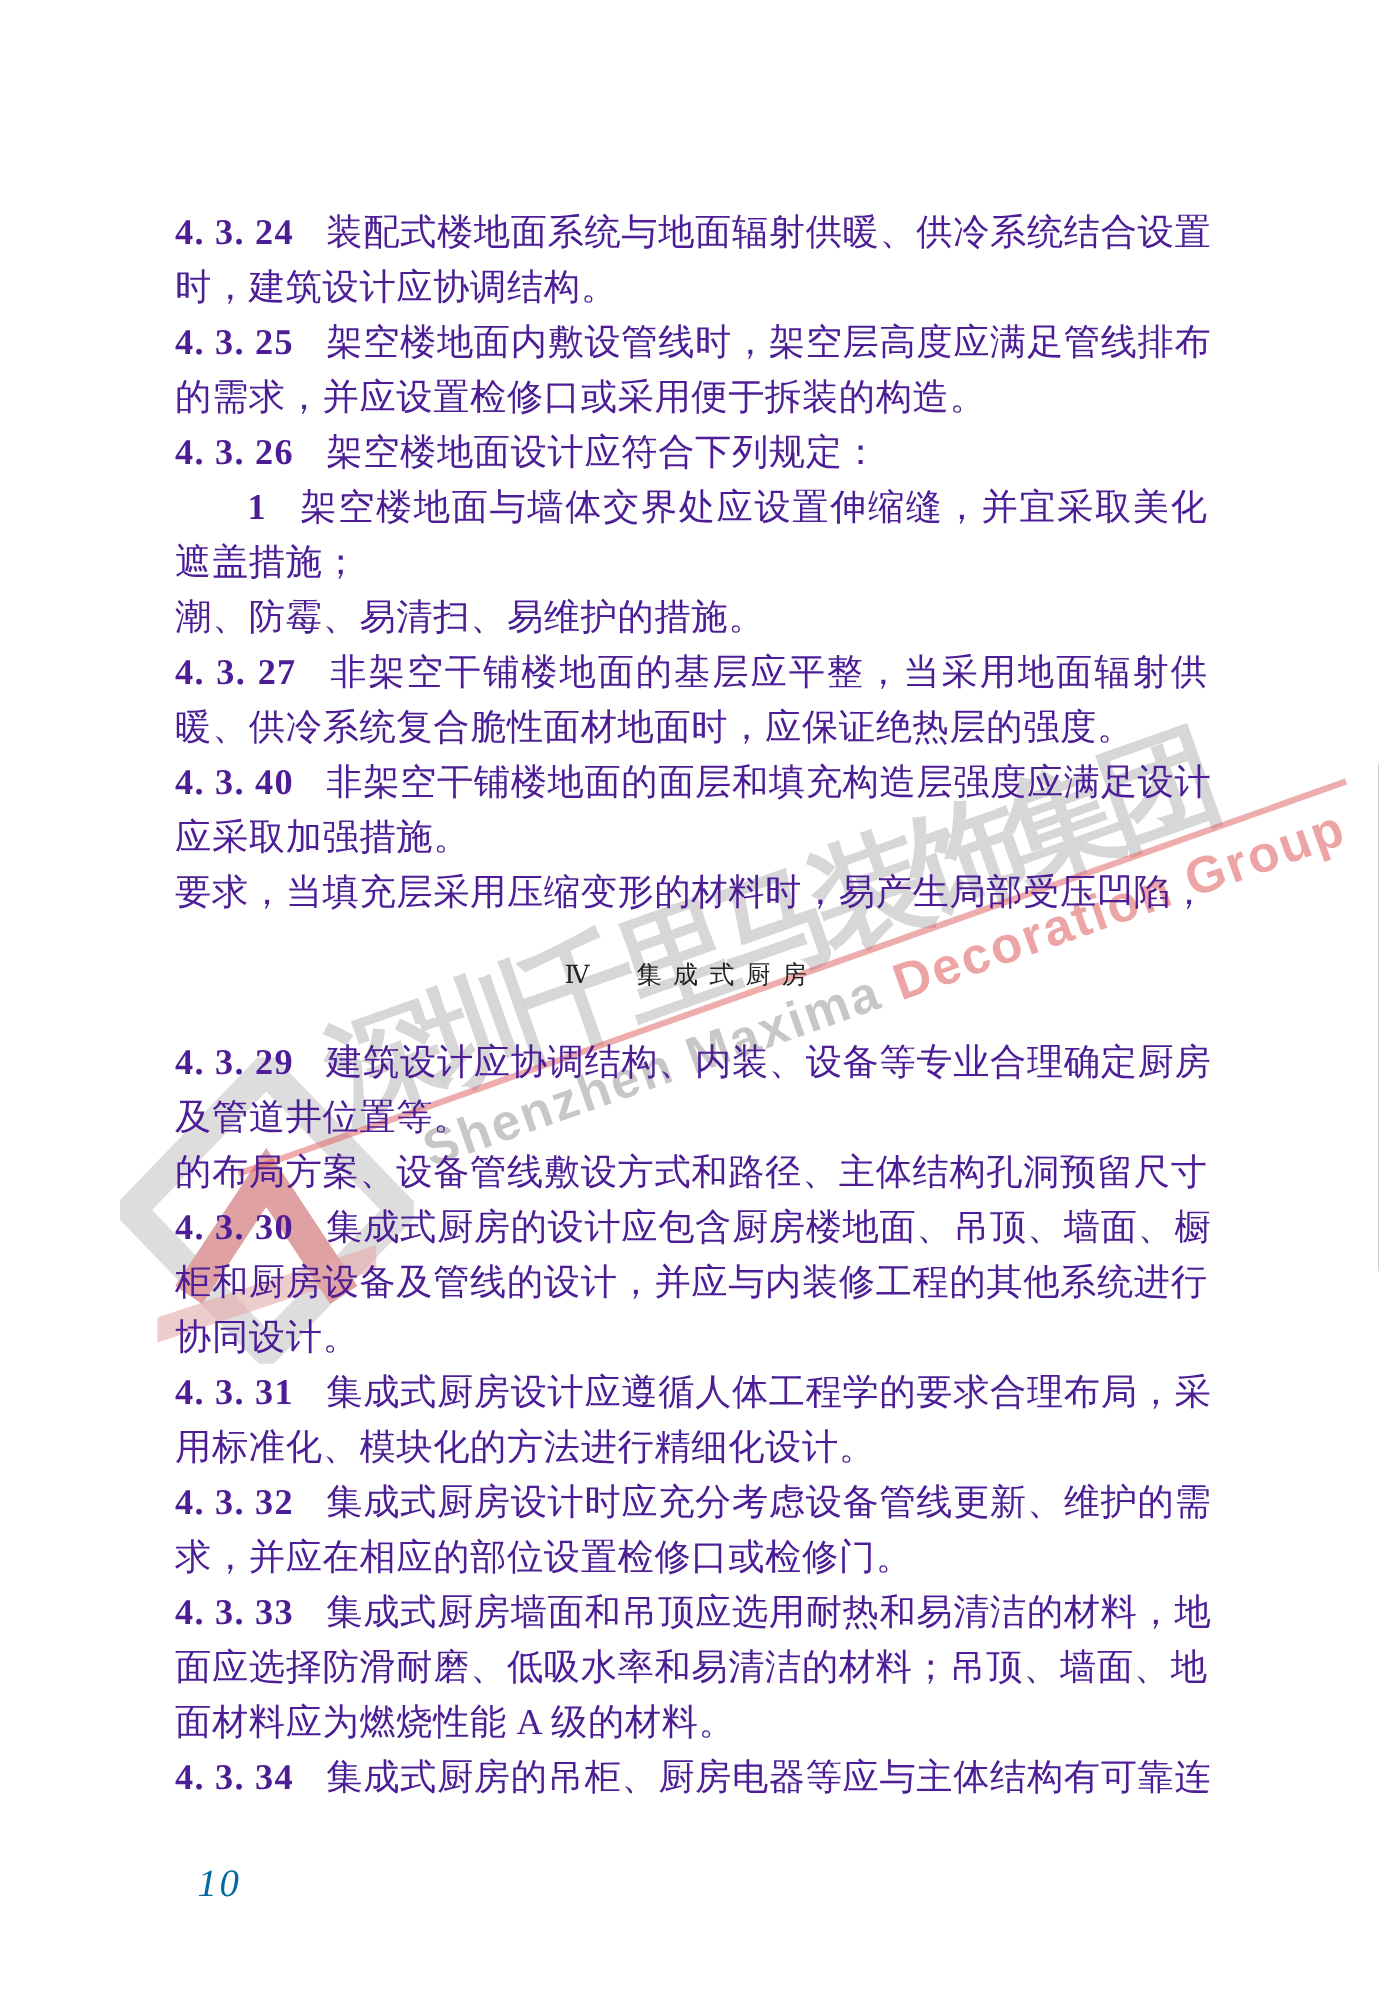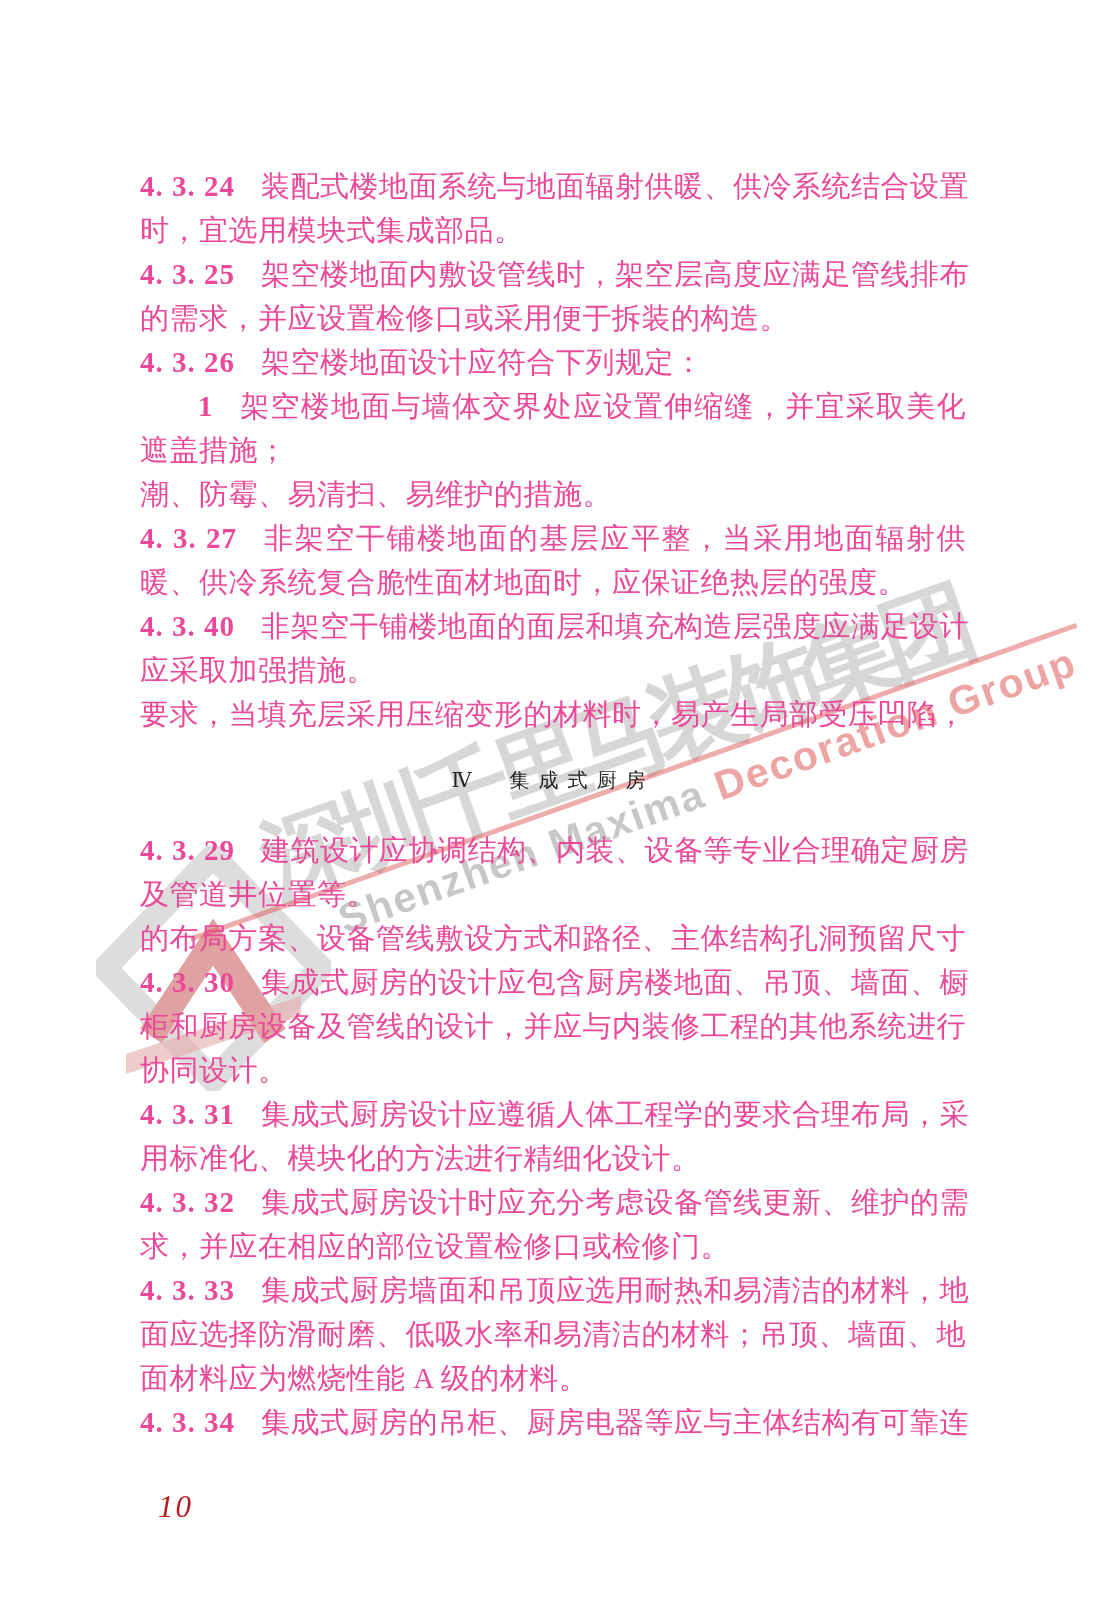--- a/index.html
+++ b/index.html
@@ -6,35 +6,35 @@
   .page{
     position:relative;width:1103px;height:1597px;background:#ffffff;
     overflow:hidden;margin:0 auto;
     font-family:"Liberation Serif","DejaVu Serif",serif;
     color:#1b1b1b;
   }
   
   .content{position:absolute;left:140px;top:164px;width:826px;z-index:2;}
   .line{
     font-size:29px;line-height:44px;height:44px;white-space:nowrap;
-    text-align:justify;text-align-last:justify;color:#ec4899;
+    text-align:justify;text-align-last:justify;color:#4c1d95;
   }
   .line.last{text-align-last:left;}
   .line.indent{padding-left:58px;}
   .line .num{font-weight:bold;margin-right:26px;letter-spacing:1px;}
   .line .txt{letter-spacing:0.5px;}
   .heading{
     font-size:20px;line-height:44px;height:44px;margin:22px 0 26px;
     text-align:right;text-align-last:center;color:#222;
   }
   .heading .hnum{margin-right:38px;}
   .heading .htitle{letter-spacing:9px;}
   .page-number{
     position:absolute;left:158px;top:1489px;z-index:2;
-    font-size:31px;font-style:italic;color:#b91c1c;letter-spacing:2px;
+    font-size:31px;font-style:italic;color:#0369a1;letter-spacing:2px;
   }
   
   .watermark{position:absolute;inset:0;z-index:1;pointer-events:none;}
   .wm-rotated{
     position:absolute;left:250px;top:822px;width:900px;
     transform:rotate(-19.5deg);transform-origin:0 0;
   }
   .wm-cn{
     font-size:94px;line-height:1.02;letter-spacing:-12px;font-weight:bold;
     color:var(--wm-gray,rgba(150,150,150,.38));white-space:nowrap;
@@ -68,21 +68,21 @@
       <div class="wm-cn">深圳千里马装饰集团</div>
       <div class="wm-line"></div>
       <div class="wm-en">
         <span class="wm-en-gray">Shenzhen Maxima </span><span class="wm-en-red">Decoration Group</span>
       </div>
     </div>
   </div>
 
   <div class="content">
       <div class="line"><span class="num">4. 3. 24</span><span class="txt">装配式楼地面系统与地面辐射供暖、供冷系统结合设置</span></div>
-      <div class="line last"><span class="txt">时，宜选用模块式集成部品。</span></div>
+      <div class="line last"><span class="txt">时，建筑设计应协调结构。</span></div>
       <div class="line"><span class="num">4. 3. 25</span><span class="txt">架空楼地面内敷设管线时，架空层高度应满足管线排布</span></div>
       <div class="line last"><span class="txt">的需求，并应设置检修口或采用便于拆装的构造。</span></div>
       <div class="line last"><span class="num">4. 3. 26</span><span class="txt">架空楼地面设计应符合下列规定：</span></div>
       <div class="line indent"><span class="num">1</span><span class="txt">架空楼地面与墙体交界处应设置伸缩缝，并宜采取美化</span></div>
       <div class="line last"><span class="txt">遮盖措施；</span></div>
       <div class="line last"><span class="txt">潮、防霉、易清扫、易维护的措施。</span></div>
       <div class="line"><span class="num">4. 3. 27</span><span class="txt">非架空干铺楼地面的基层应平整，当采用地面辐射供</span></div>
       <div class="line last"><span class="txt">暖、供冷系统复合脆性面材地面时，应保证绝热层的强度。</span></div>
       <div class="line"><span class="num">4. 3. 40</span><span class="txt">非架空干铺楼地面的面层和填充构造层强度应满足设计</span></div>
       <div class="line last"><span class="txt">应采取加强措施。</span></div>

